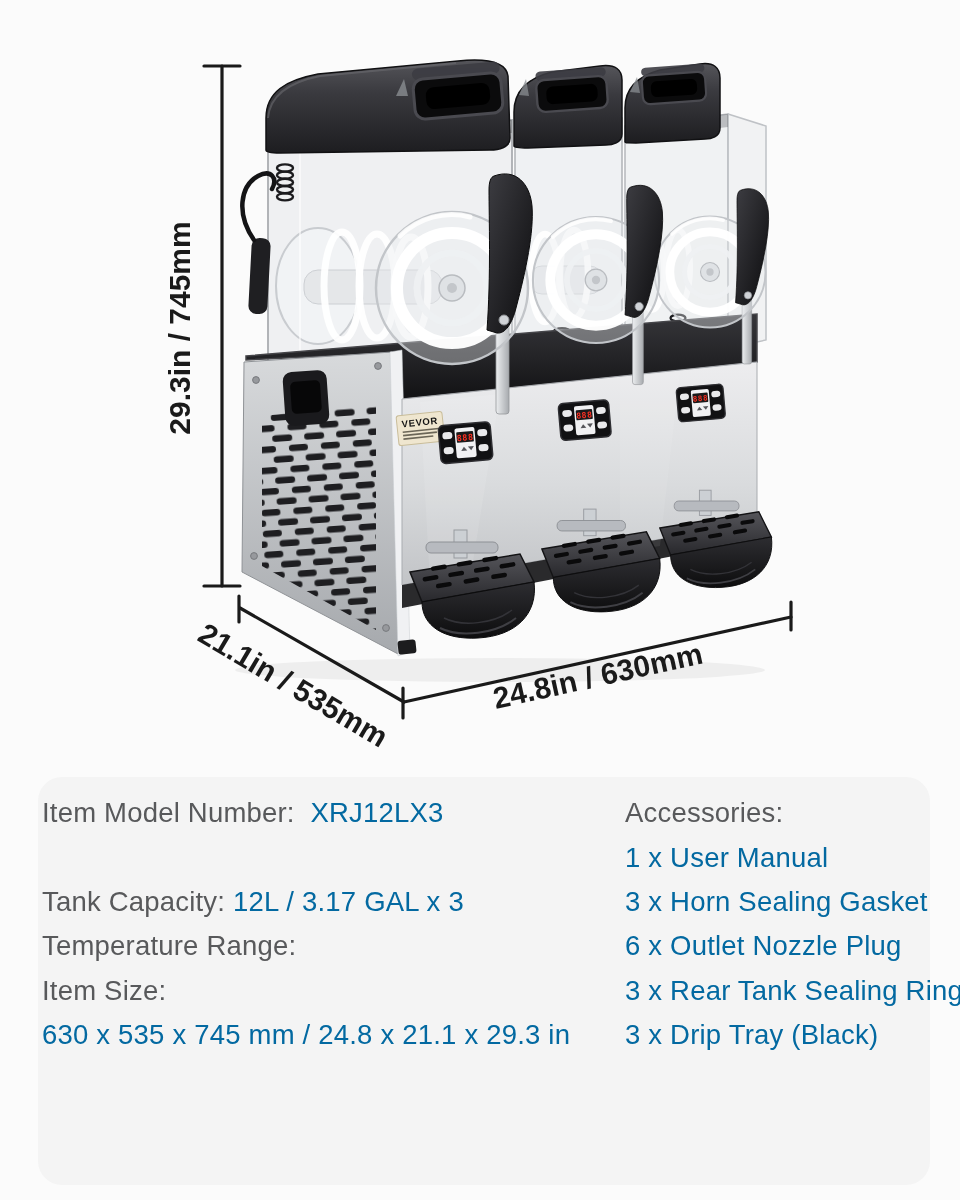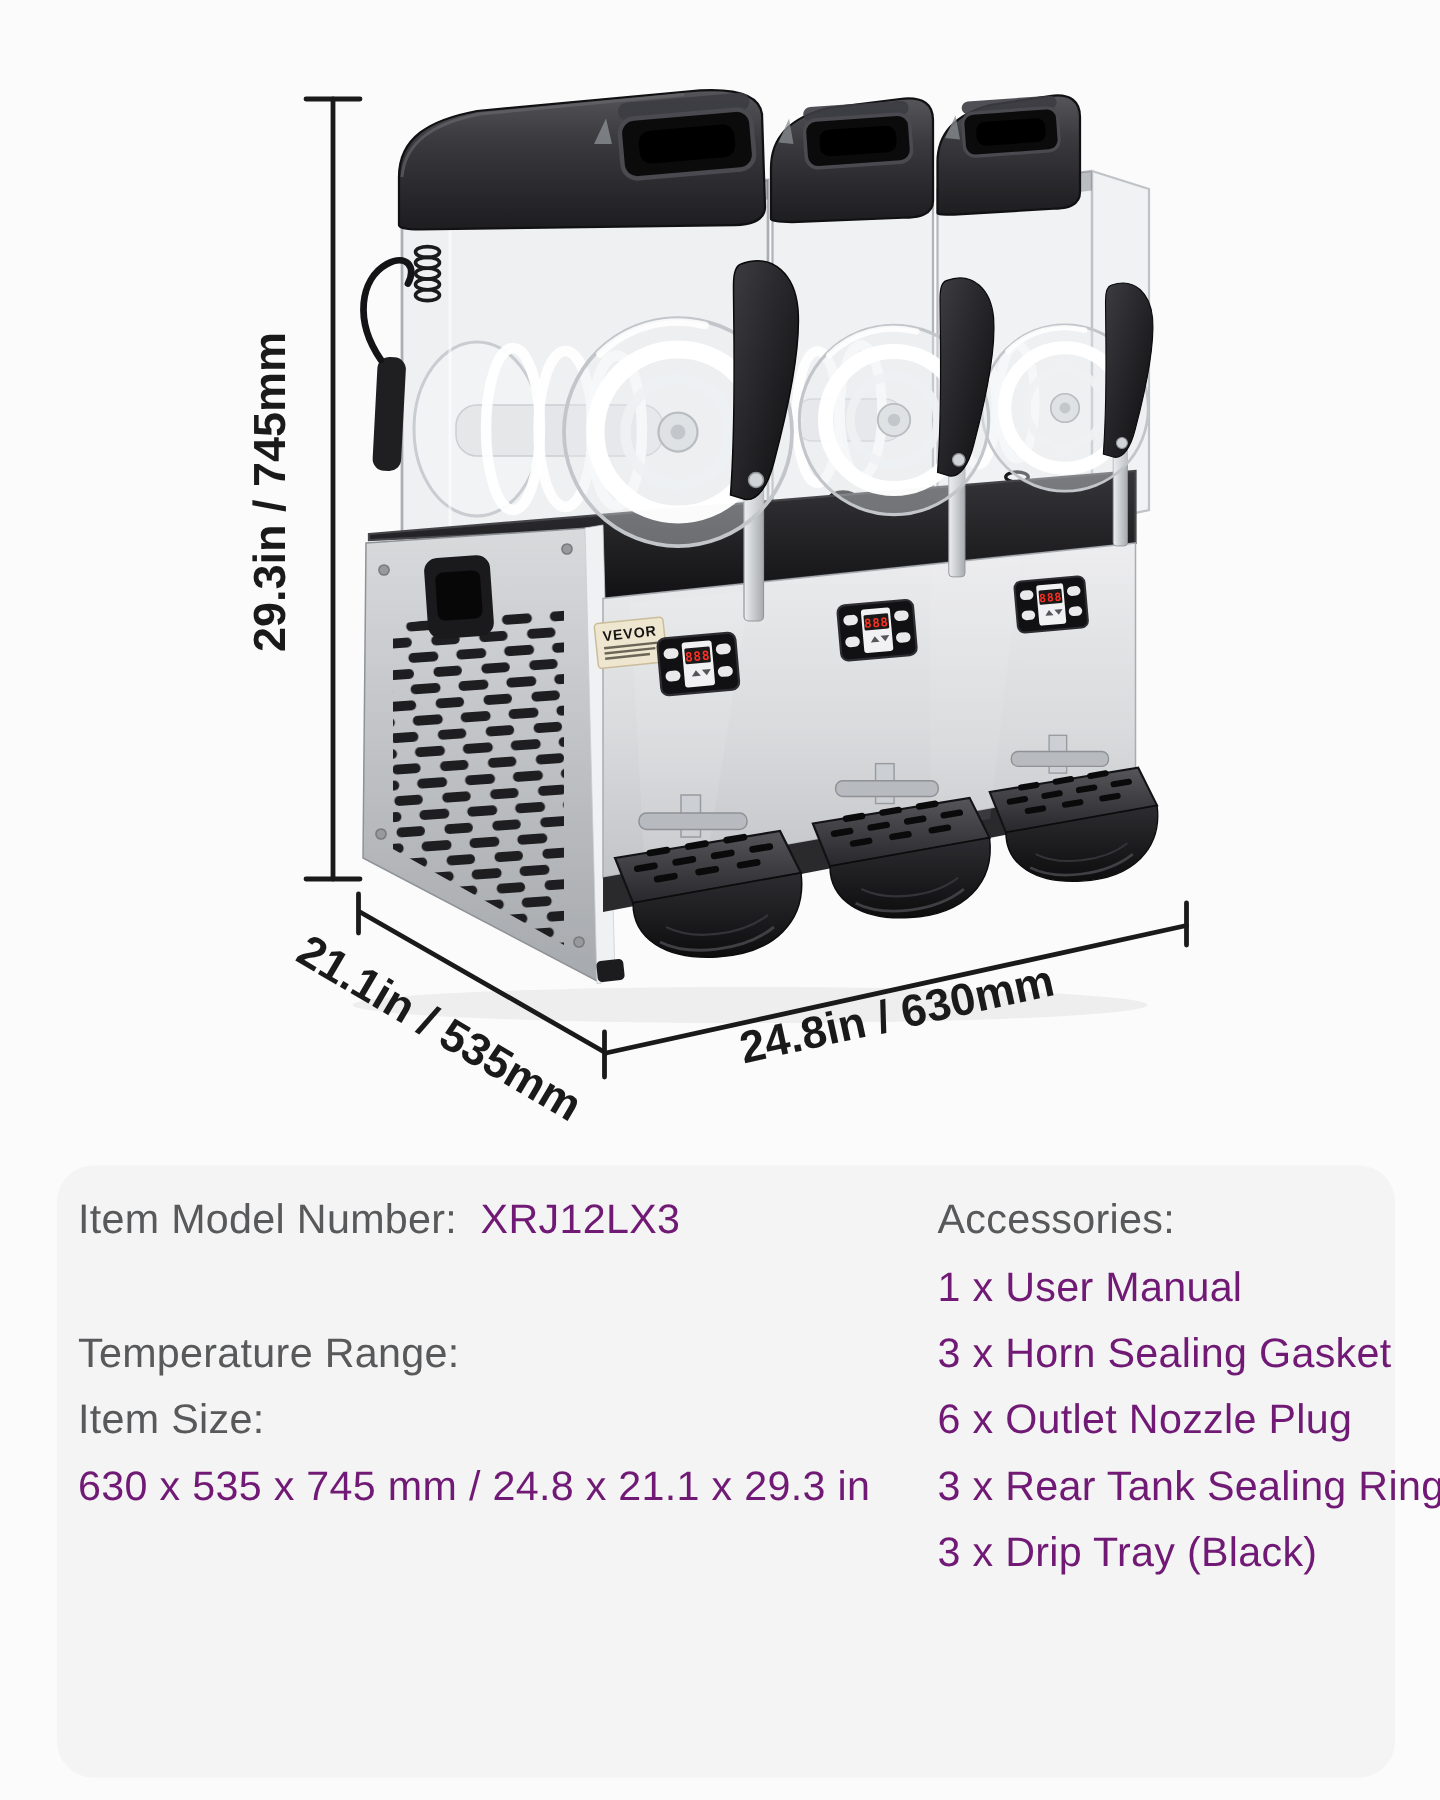--- a/index.html
+++ b/index.html
@@ -9,27 +9,27 @@
     font-family:"Liberation Sans", sans-serif;
     position:relative;overflow:hidden;
   }
   .hero{position:absolute;left:0;top:0;width:960px;height:760px;}
   .hero svg{display:block;}
   .card{
     position:absolute;left:38px;top:777px;width:892px;height:408px;
     background:#f4f4f4;border-radius:24px;
   }
   .col{position:absolute;top:14px;display:flex;flex-direction:column;}
-  .col.left{left:14px;}
+  .col.left{left:4px;}
   .col.right{left:587px;}
   .row{
     height:44.4px;display:flex;align-items:center;
     font-size:27.5px;color:#58595b;white-space:pre;letter-spacing:0.2px;
   }
-  .val{color:#701a75;}
+  .val{color:#0369a1;}
 </style>
 </head>
 <body>
 
 <div class="hero">
 <svg width="960" height="760" viewBox="0 0 960 760" xmlns="http://www.w3.org/2000/svg">
   <defs>
     <linearGradient id="gFrontSteel" x1="0" y1="0" x2="0" y2="1">
       <stop offset="0" stop-color="#ededef"></stop>
           <stop offset="0.55" stop-color="#d9dbdd"></stop>
@@ -243,20 +243,21 @@
     <text transform="translate(288,694) rotate(30.5)" text-anchor="middle">21.1in / 535mm</text>
     <text transform="translate(600,686) rotate(-12.4)" text-anchor="middle">24.8in / 630mm</text>
   </g>
 </svg>
 </div>
 
 <div class="card">
   <div class="col left">
     <div class="row"><span class="lab">Item Model Number:  </span><span class="val">XRJ12LX3</span></div>
     <div class="row"></div>
+    <div class="row"><span class="lab">Tank Capacity: </span><span class="val">12L / 3.17 GAL x 3</span></div>
     <div class="row"><span class="lab">Temperature Range: </span></div>
     <div class="row"><span class="lab">Item Size:</span><span class="val"></span></div>
     <div class="row"><span class="lab"></span><span class="val">630 x 535 x 745 mm / 24.8 x 21.1 x 29.3 in</span></div>
   </div>
   <div class="col right">
     <div class="row"><span class="lab">Accessories:</span><span class="val"></span></div>
     <div class="row"><span class="lab"></span><span class="val">1 x User Manual</span></div>
     <div class="row"><span class="lab"></span><span class="val">3 x Horn Sealing Gasket</span></div>
     <div class="row"><span class="lab"></span><span class="val">6 x Outlet Nozzle Plug</span></div>
     <div class="row"><span class="lab"></span><span class="val">3 x Rear Tank Sealing Ring</span></div>

